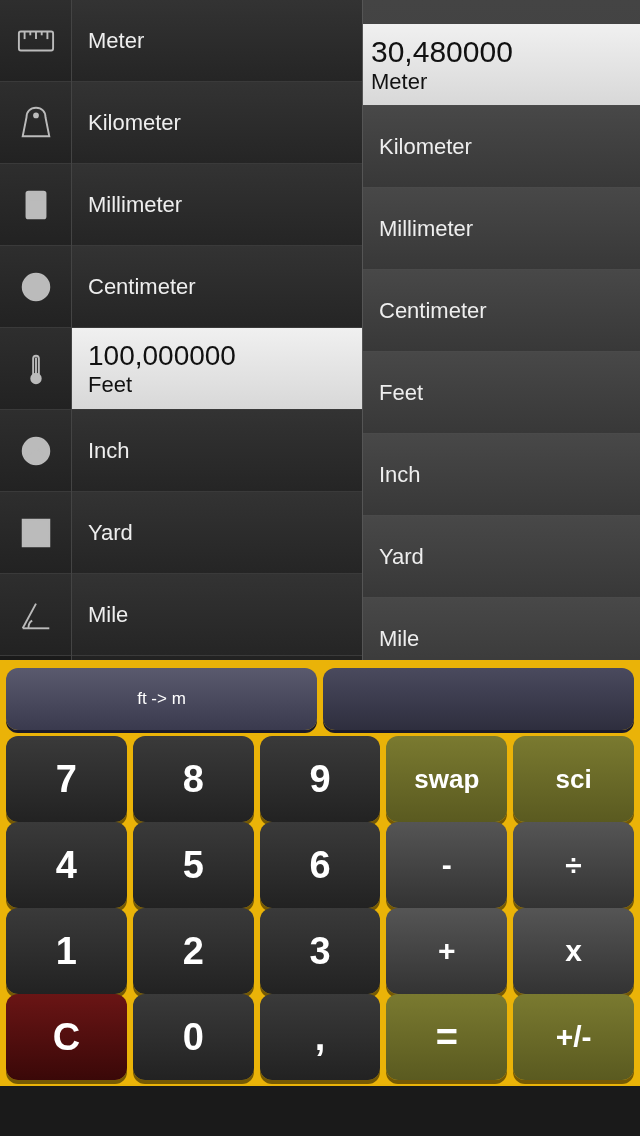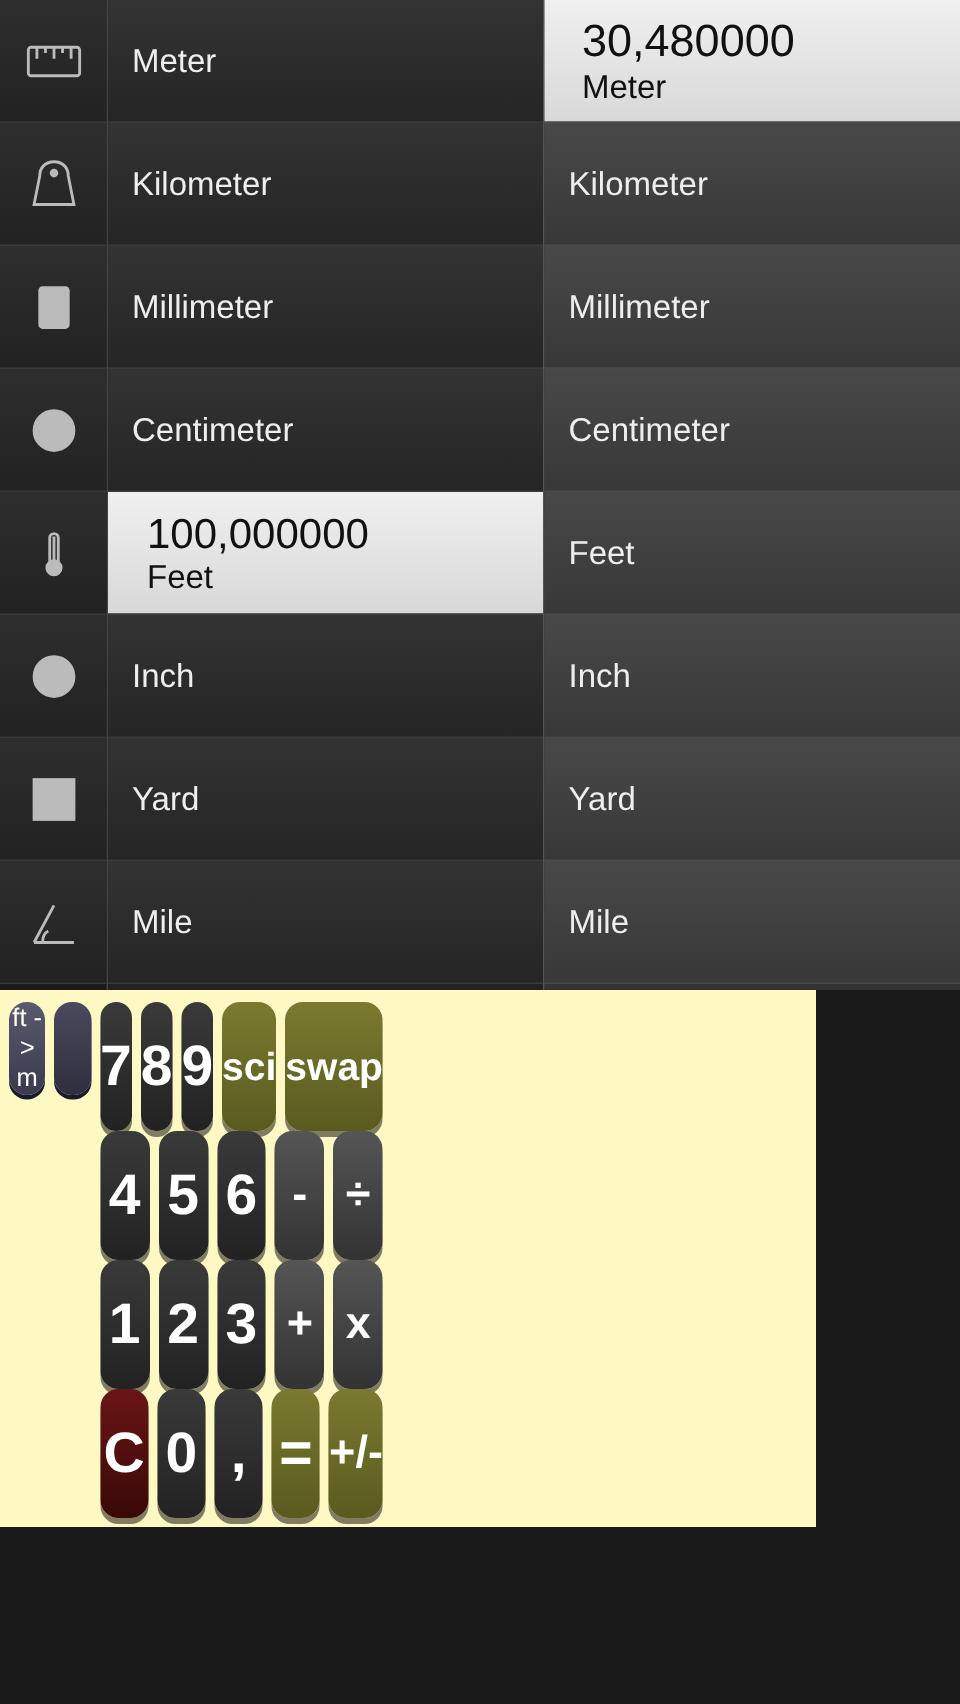--- a/index.html
+++ b/index.html
@@ -88,21 +88,21 @@
       font-weight: 400;
     }
     .unit-value {
       color: #fff;
       font-size: 28px;
       font-weight: 300;
       display: block;
     }
 
     .unit-label-cell.has-value {
-      padding: 8px 26px;
+      padding: 8px 16px;
       flex-direction: column;
       align-items: flex-start;
       justify-content: center;
     }
 
     
     #right-units {
       flex: 1;
       display: flex;
       flex-direction: column;
@@ -131,32 +131,33 @@
       font-size: 22px;
       font-weight: 400;
     }
     .right-unit-value {
       font-size: 30px;
       font-weight: 300;
       color: #fff;
       display: block;
     }
     .right-unit-cell.has-value {
-      padding: 8px 25px;
+      padding: 8px 8px;
       flex-direction: column;
       align-items: flex-start;
       justify-content: center;
+      margin-top: 24px;
     }
 
     
     #keyboard-section {
-      width: 544px;
-      background: #fef9c3;
-      display: flex;
-      flex-direction: row;
+      width: 640px;
+      background: #eab308;
+      display: flex;
+      flex-direction: column;
       padding: 8px 6px 6px 6px;
       gap: 6px;
     }
 
     
     #conv-row {
       display: flex;
       flex-direction: row;
       gap: 6px;
       height: 62px;
@@ -374,22 +375,22 @@
   <div id="keyboard-section">
     <div id="conv-row">
     <button class="conv-btn">ft -&gt; m</button>
         <button class="conv-btn"></button>
       </div>
     <div id="keypad-rows">
     <div class="key-row">
           <button class="key-btn key-dark">7</button>
           <button class="key-btn key-dark">8</button>
           <button class="key-btn key-dark">9</button>
+          <button class="key-btn key-olive">swap</button>
           <button class="key-btn key-olive">sci</button>
-          <button class="key-btn key-olive">swap</button>
         </div>
         <div class="key-row">
           <button class="key-btn key-dark">4</button>
           <button class="key-btn key-dark">5</button>
           <button class="key-btn key-dark">6</button>
           <button class="key-btn key-gray">-</button>
           <button class="key-btn key-gray">÷</button>
         </div>
         <div class="key-row">
           <button class="key-btn key-dark">1</button>

